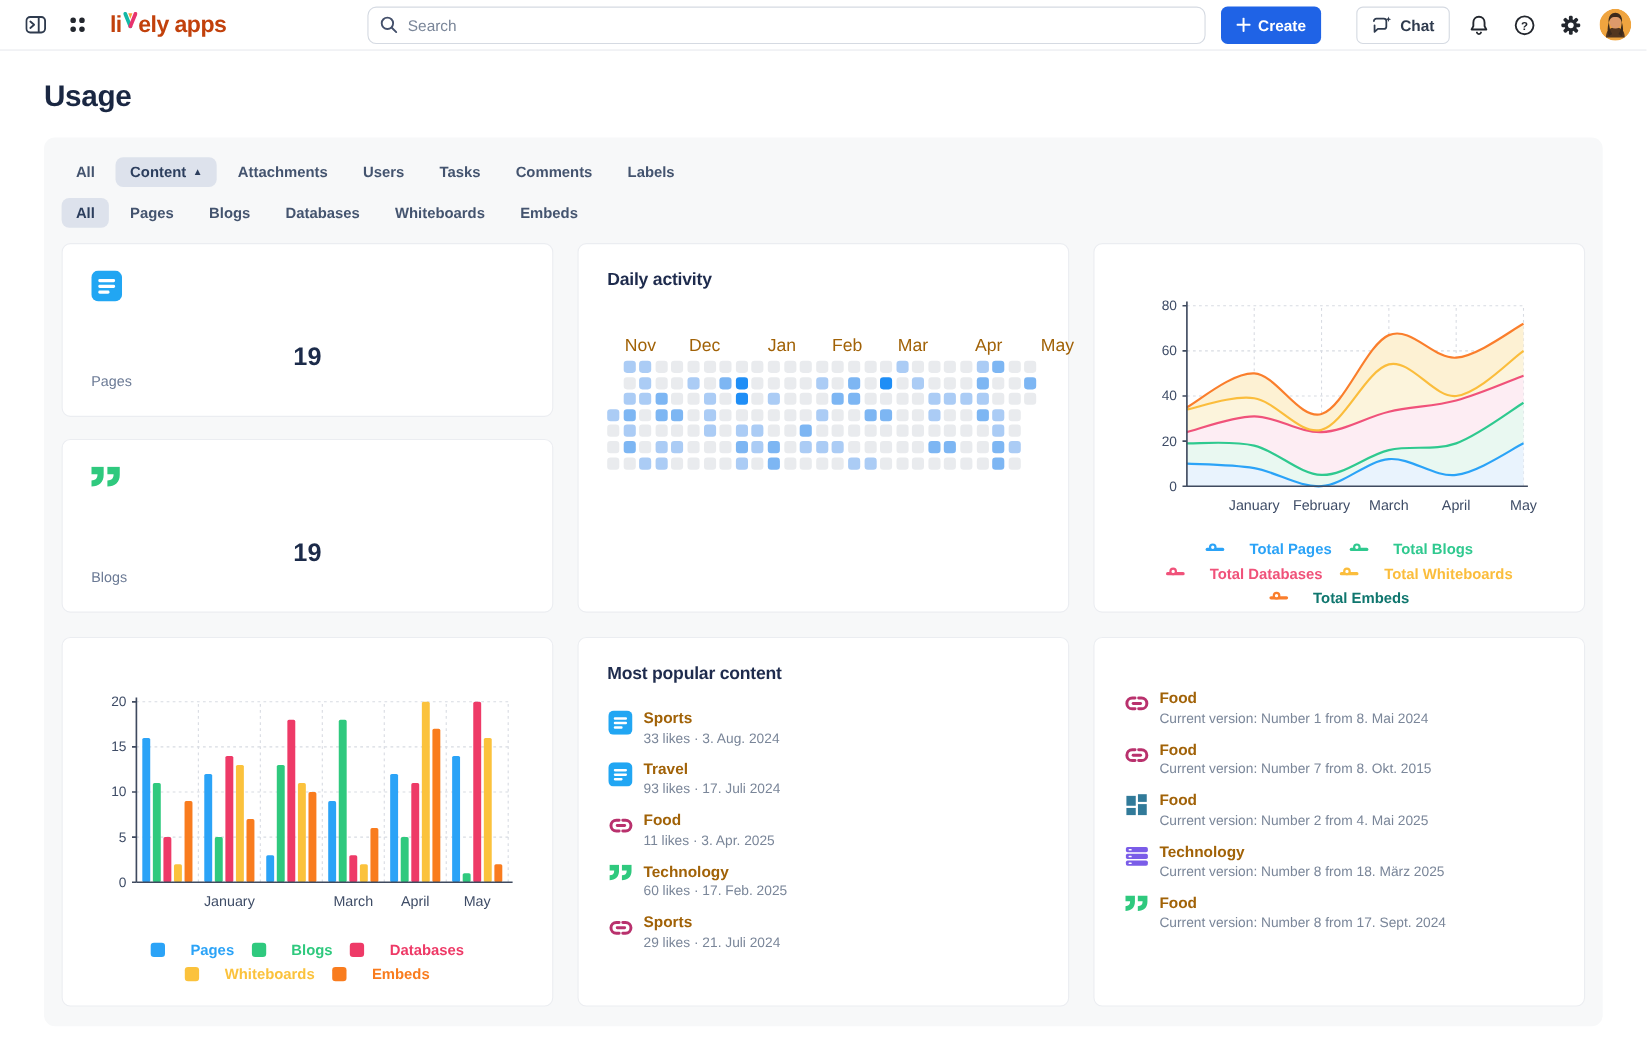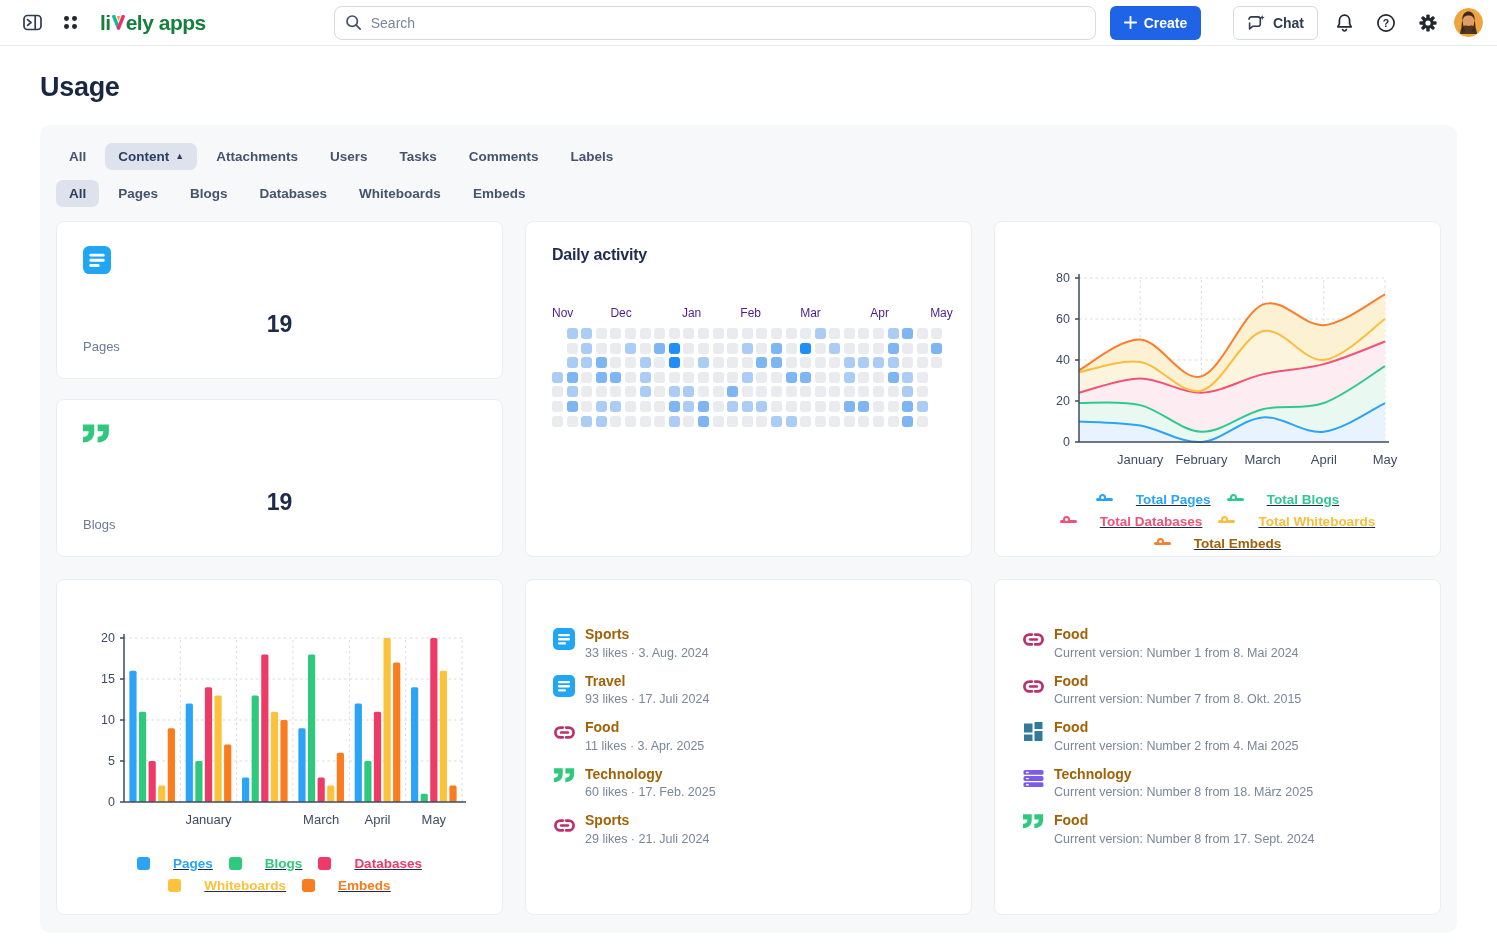--- a/index.html
+++ b/index.html
@@ -1,21 +1,21 @@
 <!DOCTYPE html>
 <html><head>
 <meta charset="utf-8">
 <style>
   * { margin:0; padding:0; box-sizing:border-box; }
   html,body { background:#ffffff; font-family:"Liberation Sans","DejaVu Sans",sans-serif; color:#1c2b4a; width:1497px; }
 
   
   .app-header { height:46px; display:flex; align-items:center; padding:0 14px 0 16px; border-bottom:1px solid #e8eaee; background:#fff; gap:6px; }
   .hdr-iconbtn { width:32px; height:32px; display:flex; align-items:center; justify-content:center; border-radius:6px; cursor:pointer; color:#2f3b4e; flex:0 0 auto; }
-  .logo { display:flex; align-items:center; font-weight:700; font-size:21px; letter-spacing:-0.5px; color:#15803d; margin:0 10px 0 8px; white-space:nowrap; }
+  .logo { display:flex; align-items:flex-start; font-weight:700; font-size:21px; letter-spacing:-0.5px; color:#c2410c; margin:0 10px 0 8px; white-space:nowrap; }
   .logo svg { margin:0 1px; }
   .search-wrap { flex:1 1 auto; max-width:762px; margin-left:112px; position:relative; }
   .search-input { width:100%; height:34px; border:1px solid #d5dae2; border-radius:8px; padding:0 12px 0 36px; font-size:14px; color:#42526e; outline:none; background:#fff; }
   .search-input::placeholder { color:#7a8699; }
   .search-icon { position:absolute; left:11px; top:8px; }
   .create-btn { height:34px; margin-left:8px; background:#1f63e6; color:#fff; border:none; border-radius:6px; font-size:14px; font-weight:700; padding:0 14px; display:flex; align-items:center; gap:7px; cursor:pointer; font-family:inherit; }
   .hdr-right { margin-left:auto; display:flex; align-items:center; gap:10px; }
   .chat-btn { height:34px; background:#fff; border:1px solid #d5dae2; border-radius:6px; font-size:14px; font-weight:700; color:#2f3b4e; padding:0 13px; display:flex; align-items:center; gap:8px; cursor:pointer; font-family:inherit; }
   .avatar { width:29px; height:29px; border-radius:50%; overflow:hidden; cursor:pointer; flex:0 0 auto; }
 
@@ -32,34 +32,34 @@
   .card { background:#fff; border:1px solid #ebedf1; border-radius:8px; padding:24px 26px; }
   .col-stack { display:flex; flex-direction:column; gap:20px; }
   .stat-card { height:158px; display:flex; flex-direction:column; justify-content:space-between; }
   .tall { height:336px; }
   .card-title { font-size:16px; font-weight:700; color:#1e2b4d; letter-spacing:-0.2px; }
   .stat-value { font-size:23px; font-weight:700; color:#1c2b4a; line-height:1.1;text-align:center; }
   .stat-label { font-size:13px; color:#6b7a95; margin-top:2px; }
 
   
   .hm-wrap { margin-top:42px; }
-  .hm-months { position:relative; height:17px; font-size:12px; color:#4c1d95; margin-bottom:5px; }
+  .hm-months { position:relative; height:17px; font-size:16px; color:#a16207; margin-bottom:5px;margin-left:16px; }
   .hm-months span { position:absolute; top:0; white-space:nowrap; }
   .hm-grid { display:grid; grid-template-columns:repeat(27,11px); grid-auto-rows:11px; gap:3.6px; }
   .hm-cell { border-radius:3px; }
   .hm-footer { display:flex; align-items:center; justify-content:space-between; margin-top:12px; font-size:13px; color:#33415c; }
   .hm-scale { display:flex; align-items:center; gap:5px; }
   .hm-scale .hm-cell { width:11px; height:11px; }
 
   
   .chart-box { margin-top:18px; display:flex; justify-content:center; }
   .axis-text { font-size:12.5px; fill:#3e4c66; }
   .xlab-text { font-size:13px; fill:#3e4c66; }
   .legend { display:flex; flex-wrap:wrap; justify-content:center; column-gap:16px; row-gap:7px; margin:6px auto 0; max-width:372px; font-size:13.5px; font-weight:700; }
-  .lg-item { display:flex; align-items:center; gap:23px; white-space:nowrap;text-decoration:underline; }
+  .lg-item { display:flex; align-items:center; gap:23px; white-space:nowrap; }
   .lg-sq { width:13px; height:13px; border-radius:3px; flex:0 0 auto; }
   .lg-line { width:17px; height:3px; border-radius:2px; position:relative; flex:0 0 auto; }
   .lg-dot { position:absolute; width:7px; height:7px; border-radius:50%; background:#fff; border:2px solid; left:3px; top:-4px; }
 
   
   .clist { margin-top:22px; display:flex; flex-direction:column; gap:13px; }
   .citem { display:flex; gap:9px; cursor:pointer; align-items:flex-start; }
   .citem .cicon { width:24px; flex:0 0 auto; display:flex; justify-content:center; padding-top:2px; }
   .ct { font-size:14px; font-weight:700; color:#a16207; line-height:1.25; }
   .cm { font-size:12.5px; color:#7a8699; margin-top:2px; }
@@ -479,21 +479,21 @@
           <span class="lg-item">
             <span class="lg-line" style="background:#fbbd3c">
               <span class="lg-dot" style="border-color:#fbbd3c"></span>
             </span>
             <span class="lg-lab" style="color: rgb(251, 189, 60);">Total Whiteboards</span>
           </span>
           <span class="lg-item">
             <span class="lg-line" style="background:#fa7e2c">
               <span class="lg-dot" style="border-color:#fa7e2c"></span>
             </span>
-            <span class="lg-lab" style="color: #a16207;">Total Embeds</span>
+            <span class="lg-lab" style="color: #0f766e;">Total Embeds</span>
           </span>
         </div>
     </div>
 
     <div class="card tall">
       <div class="chart-box">
           <svg id="bars-svg" width="392" height="228" viewBox="0 0 392 228">
             <line x1="40" y1="139" x2="378" y2="139" stroke="#d8dbe2" stroke-width="1" stroke-dasharray="2.5 3"></line>
             <line x1="40" y1="98" x2="378" y2="98" stroke="#d8dbe2" stroke-width="1" stroke-dasharray="2.5 3"></line>
             <line x1="40" y1="57" x2="378" y2="57" stroke="#d8dbe2" stroke-width="1" stroke-dasharray="2.5 3"></line>
@@ -570,20 +570,21 @@
             <span class="lg-lab" style="color: rgb(251, 194, 60);">Whiteboards</span>
           </span>
           <span class="lg-item">
             <span class="lg-sq" style="background:#f97c1e"></span>
             <span class="lg-lab" style="color: rgb(249, 124, 30);">Embeds</span>
           </span>
         </div>
     </div>
 
     <div class="card tall">
+      <div class="card-title">Most popular content</div>
       <div class="clist" id="popular-list">
           <div class="citem">
             <span class="cicon">
               <svg width="22" height="22" viewBox="0 0 22 22">
                 <rect width="22" height="22" rx="5" fill="#21a6f3"></rect>
                 <g fill="#fff">
                   <rect x="5" y="6" width="12" height="2.3" rx="1"></rect>
                   <rect x="5" y="10.1" width="12" height="2.3" rx="1"></rect>
                   <rect x="5" y="14.2" width="8" height="2.3" rx="1"></rect>
                 </g>

